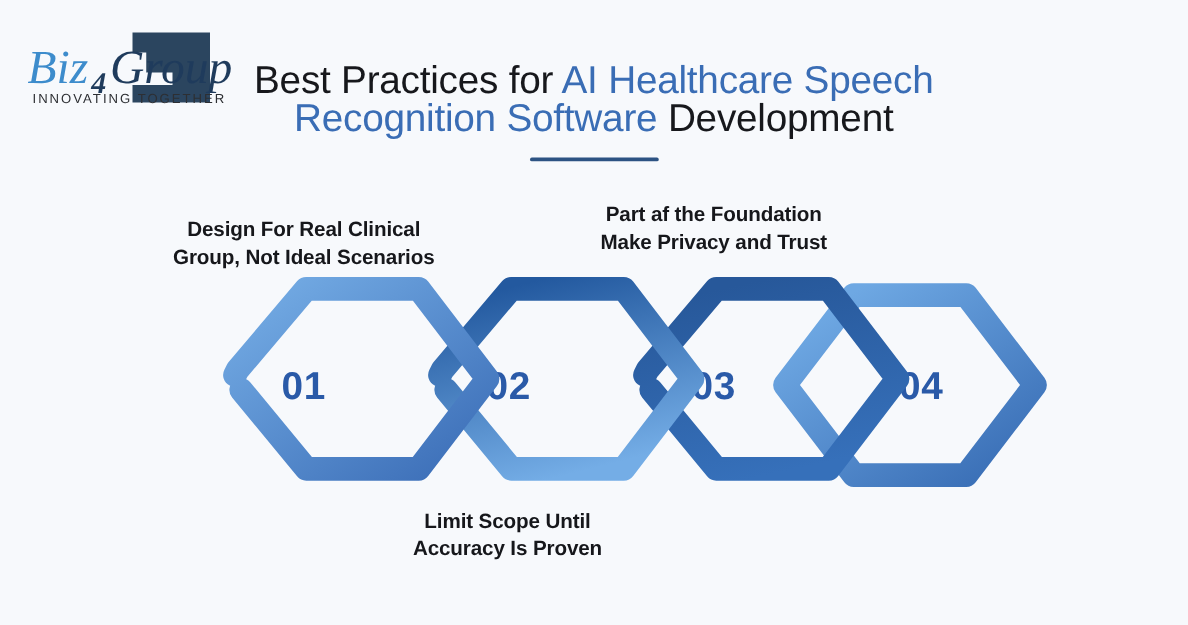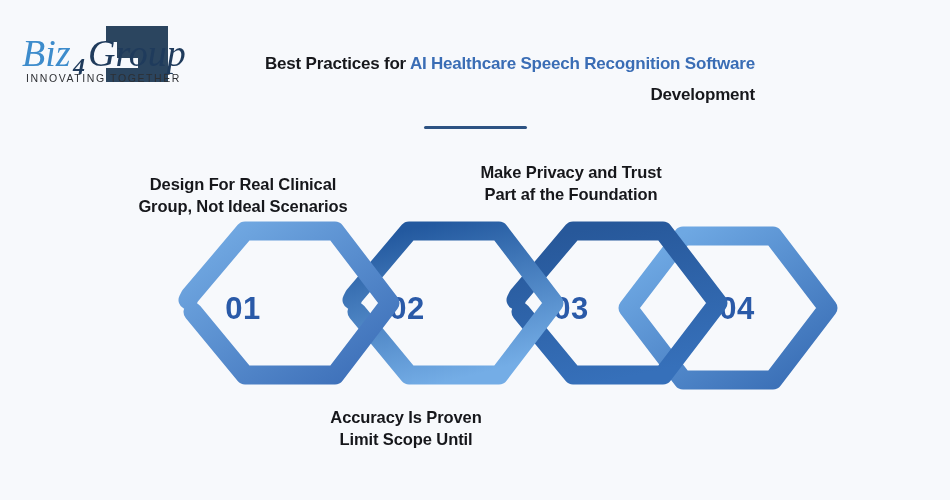--- a/index.html
+++ b/index.html
@@ -28,26 +28,25 @@
   
   #title-block {
     position: absolute;
     left: 195px;
     top: 48px;
     width: 560px;
     text-align: center;
   }
   #page-title {
     margin: 0;
-    font-size: 17px;
+    font-size: 31px;
     line-height: 31px;
-    font-weight: 700;
+    font-weight: 400;
     color: #17181c;
     letter-spacing: -0.2px;
-    text-align: right;
   }
   #page-title .hl { color: #3a6db5; }
   #title-rule {
     margin: 16px auto 0 auto;
     width: 103px;
     height: 3px;
     background: #2d5383;
     border-radius: 2px;
   }
 
@@ -146,23 +145,23 @@
     <text x="243" y="319" text-anchor="middle" class="hex-number">01</text>
   </g>
 </svg>
 
 <div class="caption" id="caption-1">
   <div>Design For Real Clinical</div>
   <div>Group, Not Ideal Scenarios</div>
 </div>
 
 <div class="caption" id="caption-3">
+  <div>Part af the Foundation</div>
   <div>Make Privacy and Trust</div>
-  <div>Part af the Foundation</div>
 </div>
 
 <div class="caption" id="caption-2">
+  <div>Limit Scope Until</div>
   <div>Accuracy Is Proven</div>
-  <div>Limit Scope Until</div>
 </div>
 
 <div class="caption" id="caption-4">
 </div>
 
 </body></html>

